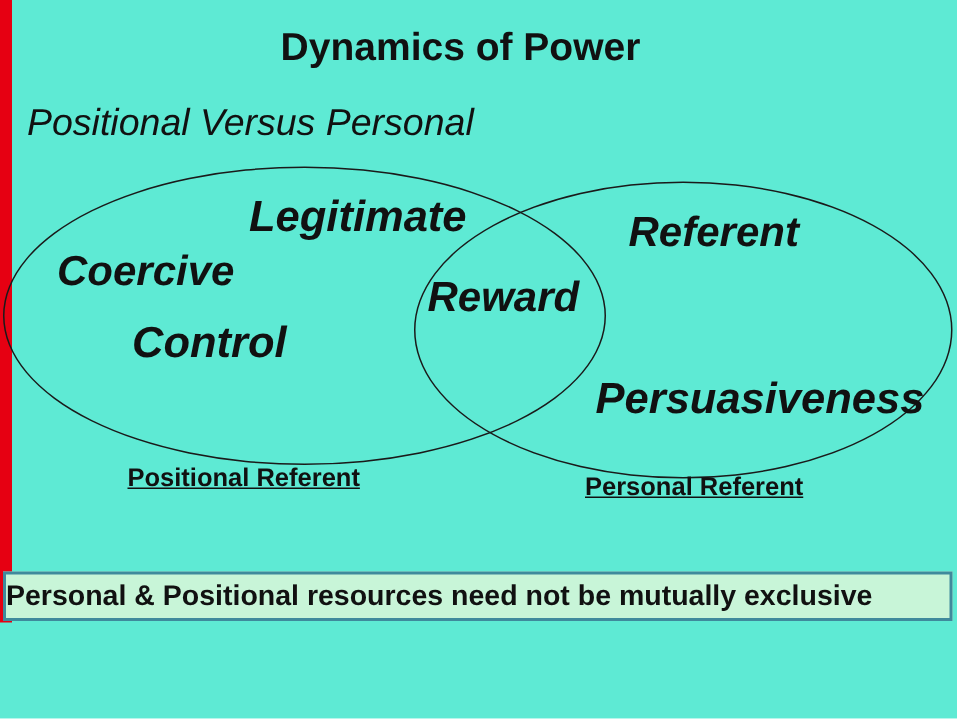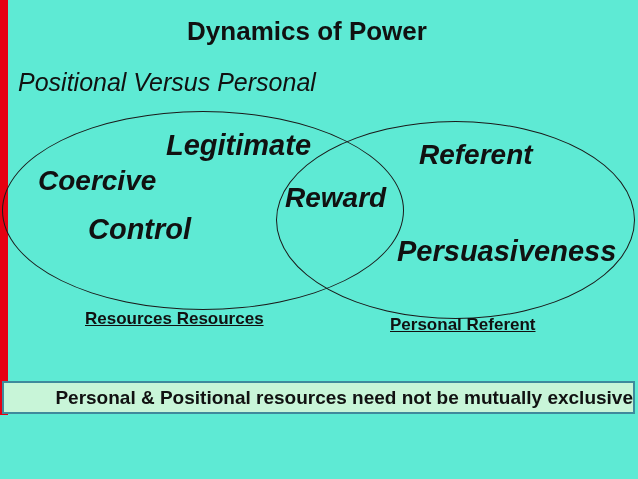--- a/index.html
+++ b/index.html
@@ -40,35 +40,35 @@
     font-weight:bold;color:#111111;
     white-space:nowrap;line-height:1;font-style:italic;
   }
   .lbl.legitimate{left:166px;top:131px;font-size:29px;}
   .lbl.coercive{left:38px;top:167px;font-size:28px;}
   .lbl.reward{left:285px;top:184px;font-size:28px;}
   .lbl.control1{left:88px;top:215px;font-size:29px;}
   .lbl.control2{left:88px;top:247px;font-size:29px;font-style:italic;}
   .lbl.referent{left:419px;top:141px;font-size:28px;}
   .lbl.expert{left:549px;top:190px;font-size:28px;}
-  .lbl.persuasiveness{left:397px;top:237px;font-size:29px;}
+  .lbl.persuasiveness{left:397px;top:252px;font-size:29px;}
   .caption{
     position:absolute;
     font-weight:bold;color:#111111;
     font-size:17px;text-decoration:underline;
     white-space:nowrap;line-height:1.2;
   }
   .caption.positional{left:85px;top:309px;}
   .caption.personal{left:390px;top:315px;}
   .banner{
     position:absolute;left:2px;top:381px;
     width:629px;height:29px;
     background:#c8f5d8;
     border:2px solid #3f8a9c;
-    display:flex;align-items:center;justify-content:flex-end;
+    display:flex;align-items:center;justify-content:flex-start;
   }
   .banner span{
     font-size:19px;font-weight:bold;color:#111111;
     white-space:nowrap;
   }
 </style>
 </head>
 <body>
 
 <div class="slide">
@@ -81,20 +81,20 @@
   <div class="ellipse left"></div>
   <div class="ellipse right"></div>
 
   <div class="lbl legitimate">Legitimate</div>
   <div class="lbl reward">Reward</div>
   <div class="lbl coercive">Coercive</div>
   <div class="lbl control1">Control</div>
   <div class="lbl referent">Referent</div>
   <div class="lbl persuasiveness">Persuasiveness</div>
 
-  <div class="caption positional">Resources Resources</div>
+  <div class="caption positional">Positional Referent</div>
   <div class="caption personal">Personal Referent</div>
 
   <div class="banner">
     <span>Personal &amp; Positional resources need not be mutually exclusive</span>
   </div>
 
 </div>
 
 </body></html>

